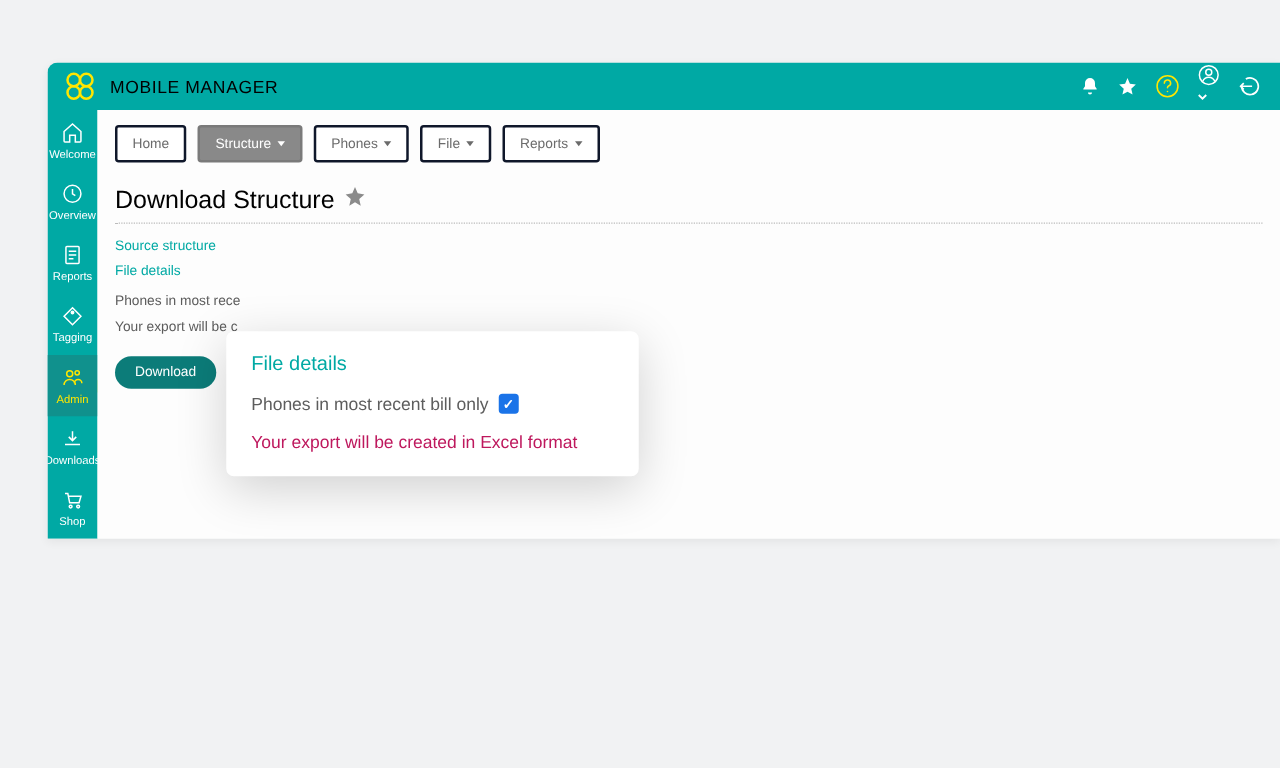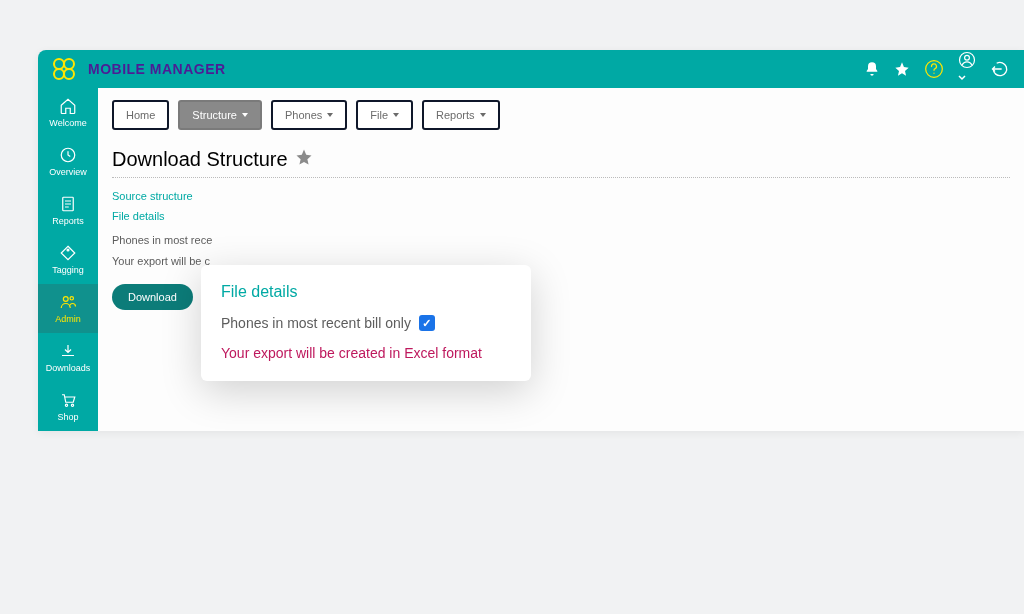--- a/index.html
+++ b/index.html
@@ -26,34 +26,34 @@
   display: flex;
   align-items: center;
   padding: 0 14px;
   gap: 12px;
 }
 .logo {
   display:flex; align-items:center;
 }
 .logo svg { display:block; }
 .app-title {
-  color: #4c1d95;
+  color: #000000;
   font-size: 14px;
-  font-weight: 700;
+  font-weight: 400;
   letter-spacing: 0.5px;
 }
 .header-spacer { flex:1; }
 .header-icons { display:flex; align-items:center; gap:14px; }
 .header-icons svg { display:block; }
 .main {
   display:flex;
   height: calc(100% - 38px);
 }
 .sidebar {
-  width: 60px;
+  width: 40px;
   background: #00a9a4;
   display:flex;
   flex-direction:column;
 }
 .side-item {
   display:flex;
   flex-direction: column;
   align-items:center;
   justify-content:center;
   padding: 9px 0;

